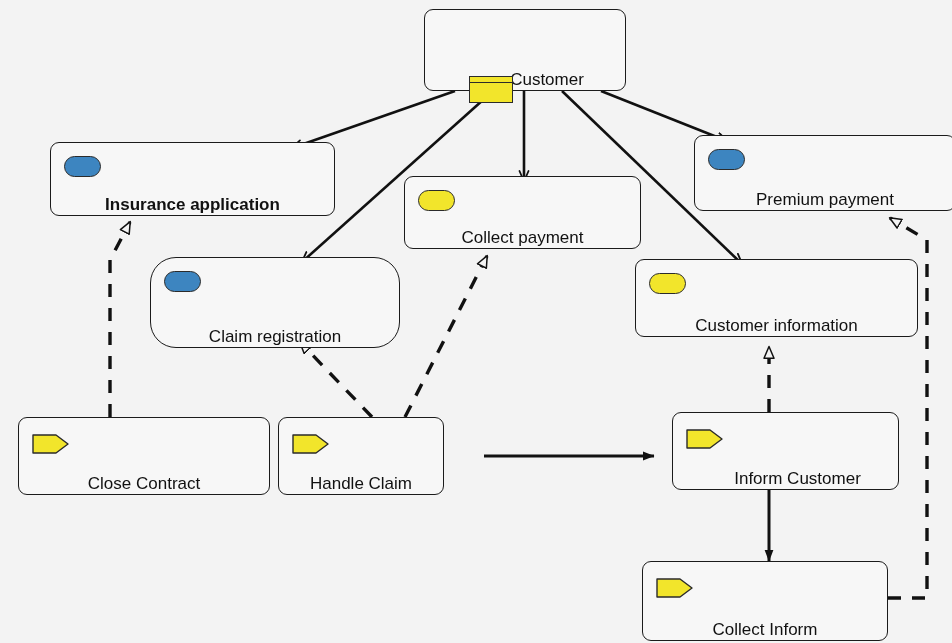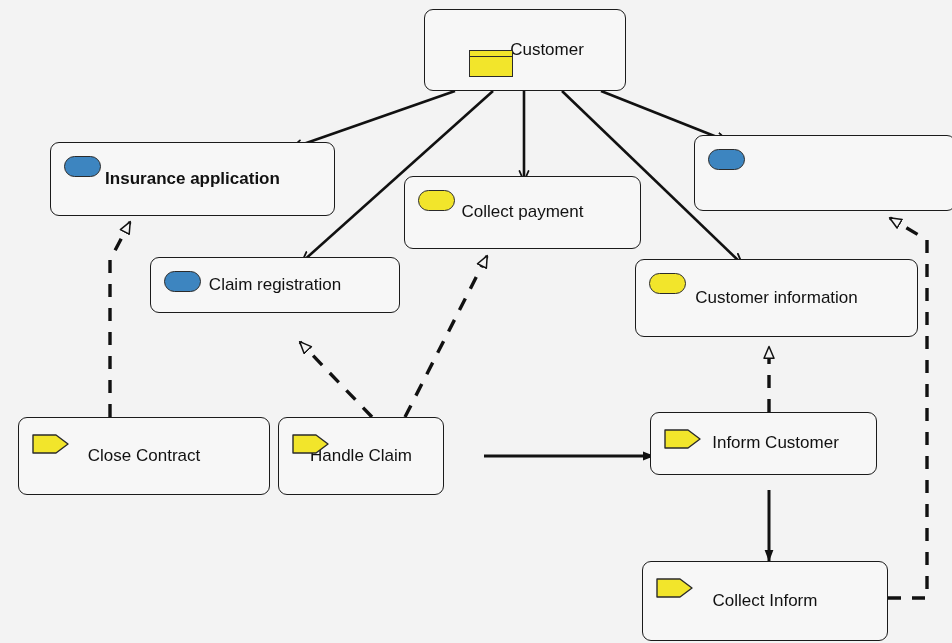--- a/index.html
+++ b/index.html
@@ -26,21 +26,21 @@
     height: 643px;
     pointer-events: none;
   }
   .node {
     position: absolute;
     box-sizing: border-box;
     background: #f7f7f7;
     border: 1.6px solid #1b1b1b;
     border-radius: 9px;
     display: flex;
-    align-items: center;
+    align-items: flex-end;
     justify-content: center;
   }
   .node-label {
     font-size: 17px;
     color: #111111;
     line-height: 1.1;
     text-align: center;
     white-space: nowrap;
     padding: 0 10px;
   }
@@ -134,23 +134,24 @@
     <span class="node-label">Insurance application</span>
   </div>
 
   <div class="node" style="left:404px; top:176px; width:237px; height:73px;">
     <span class="node-icon icon-pill yellow"></span>
     <span class="node-label">Collect payment</span>
   </div>
 
   <div class="node" style="left:694px; top:135px; width:262px; height:76px;">
     <span class="node-icon icon-pill blue"></span>
+    <span class="node-label">Premium payment</span>
   </div>
 
-  <div class="node" style="left:150px; top:257px; width:250px; height:56px;">
+  <div class="node" style="left:150px; top:257px; width:250px; height:91px;border-radius:26px;">
     <span class="node-icon icon-pill blue"></span>
     <span class="node-label">Claim registration</span>
   </div>
 
   <div class="node" style="left:627px; top:259px; width:283px; height:78px;margin-left:8px;">
     <span class="node-icon icon-pill yellow"></span>
     <span class="node-label">Customer information</span>
   </div>
 
   <div class="node" style="left:6px; top:417px; width:252px; height:78px;margin-left:12px;">
@@ -164,21 +165,21 @@
 
   <div class="node" style="left:278px; top:417px; width:166px; height:78px;">
     <span class="node-icon icon-arrow">
       <svg width="38" height="26" viewBox="0 0 38 26">
         <path d="M 1,4 L 24,4 L 36,13 L 24,22 L 1,22 z" fill="#f2e52b" stroke="#2b2b2b" stroke-width="1.4" stroke-linejoin="round"></path>
       </svg>
     </span>
     <span class="node-label">Handle Claim</span>
   </div>
 
-  <div class="node" style="left:650px; top:412px; width:227px; height:63px;padding-left:24px;">
+  <div class="node" style="left:672px; top:412px; width:227px; height:78px;padding-left:24px;">
     <span class="node-icon icon-arrow">
       <svg width="38" height="26" viewBox="0 0 38 26">
         <path d="M 1,4 L 24,4 L 36,13 L 24,22 L 1,22 z" fill="#f2e52b" stroke="#2b2b2b" stroke-width="1.4" stroke-linejoin="round"></path>
       </svg>
     </span>
     <span class="node-label">Inform Customer</span>
   </div>
 
   <div class="node" style="left:642px; top:561px; width:246px; height:80px;">
     <span class="node-icon icon-arrow">

